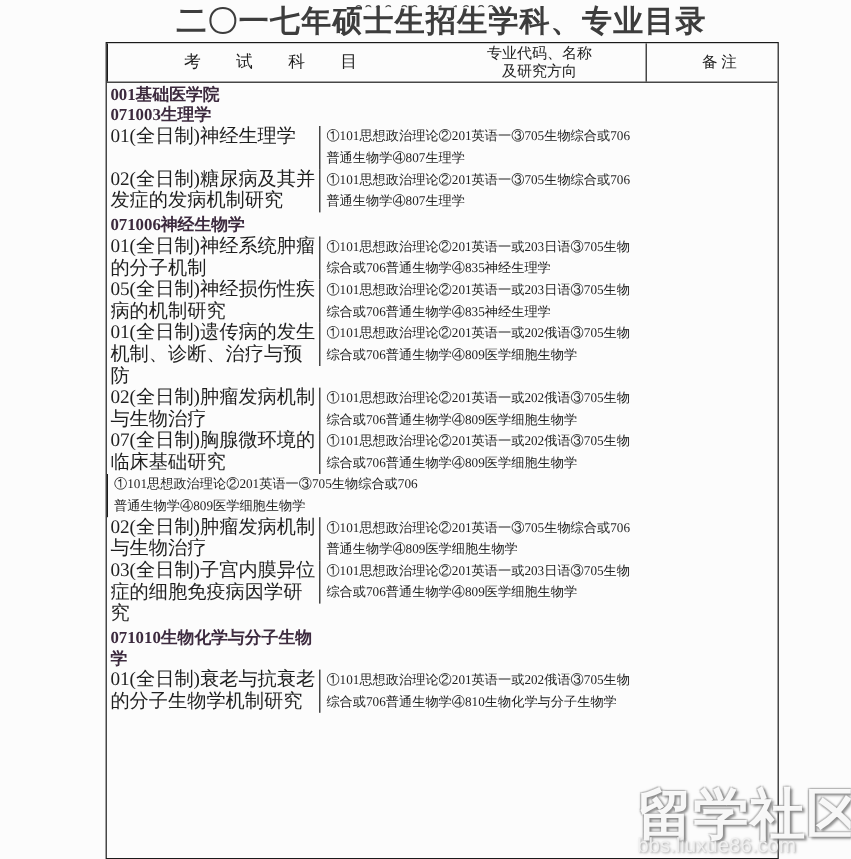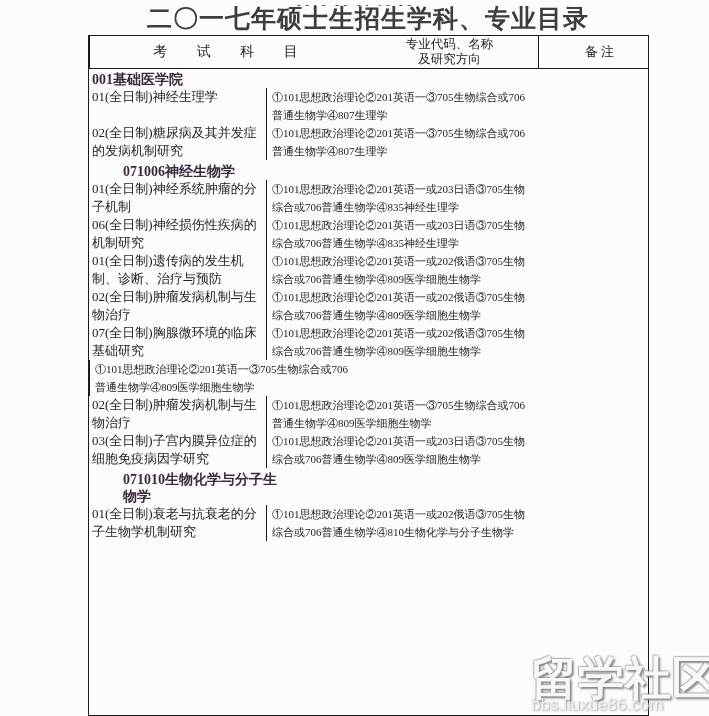--- a/index.html
+++ b/index.html
@@ -38,25 +38,25 @@
   }
 
   .thead { display:flex; flex:0 0 auto; height:33px; border-bottom:1px solid #1a1a1a; }
   .th { display:flex; align-items:center; justify-content:center; text-align:center; }
   .th-c1 { width:177px; font-size:12.5px; line-height:15px; white-space:pre-line; }
   .th-c2 { width:272px; border-left:1px solid #1a1a1a; font-size:14px; letter-spacing:13px; padding-left:13px; }
   .th-c3 { width:110px; border-left:1px solid #1a1a1a; font-size:13px; letter-spacing:3px; padding-left:15px; }
 
   .tbody { flex:1 1 auto; display:flex; flex-direction:column; padding-top:2px; }
   .trow { display:flex; flex:0 0 auto; align-items:flex-start; }
-  .c1 { width:177px; padding:0 3px 0 3px; font-size:13px; line-height:18px; }
+  .c1 { width:177px; padding:0 3px 0 3px; font-size:16px; line-height:18px; }
   .c2 { width:272px; border-left:1px solid #1a1a1a; padding:0 13px 0 5px; font-size:11px; line-height:18px; }
   .c3 { width:110px; border-left:1px solid #1a1a1a; }
   .trow.hdr-row { margin-top:0; }
-  .trow.hdr-gap { margin-top:3px;margin-left:31px; }
+  .trow.hdr-gap { margin-top:3px; }
   .hdr-row .c1 {
     font-weight:bold; font-size:14px; line-height:17px; color:#3c2a3e;
   }
 
   .watermark {
     position:absolute; right:-10px; bottom:2px; z-index:9;
     text-align:left; pointer-events:none;
     font-family:"Liberation Sans","DejaVu Sans",sans-serif;
   }
   .wm-title {
@@ -89,20 +89,21 @@
 及研究方向</div>
     <div class="th th-c3">备注</div>
   </div>
   <div class="tbody">
       <div class="trow hdr-row">
         <div class="c1">001基础医学院</div>
         <div class="c2"></div>
         <div class="c3"></div>
       </div>
       <div class="trow hdr-row">
+        <div class="c1">071003生理学</div>
         <div class="c2"></div>
         <div class="c3"></div>
       </div>
       <div class="trow">
         <div class="c1">01(全日制)神经生理学</div>
         <div class="c2">①101思想政治理论②201英语一③705生物综合或706普通生物学④807生理学</div>
         <div class="c3"></div>
       </div>
       <div class="trow">
         <div class="c1">02(全日制)糖尿病及其并发症的发病机制研究</div>
@@ -113,21 +114,21 @@
         <div class="c1">071006神经生物学</div>
         <div class="c2"></div>
         <div class="c3"></div>
       </div>
       <div class="trow">
         <div class="c1">01(全日制)神经系统肿瘤的分子机制</div>
         <div class="c2">①101思想政治理论②201英语一或203日语③705生物综合或706普通生物学④835神经生理学</div>
         <div class="c3"></div>
       </div>
       <div class="trow">
-        <div class="c1">06(全日制)神经损伤性疾病的机制研究</div>
+        <div class="c1">05(全日制)神经损伤性疾病的机制研究</div>
         <div class="c2">①101思想政治理论②201英语一或203日语③705生物综合或706普通生物学④835神经生理学</div>
         <div class="c3"></div>
       </div>
       <div class="trow">
         <div class="c1">01(全日制)遗传病的发生机制、诊断、治疗与预防</div>
         <div class="c2">①101思想政治理论②201英语一或202俄语③705生物综合或706普通生物学④809医学细胞生物学</div>
         <div class="c3"></div>
       </div>
       <div class="trow">
         <div class="c1">02(全日制)肿瘤发病机制与生物治疗</div>

